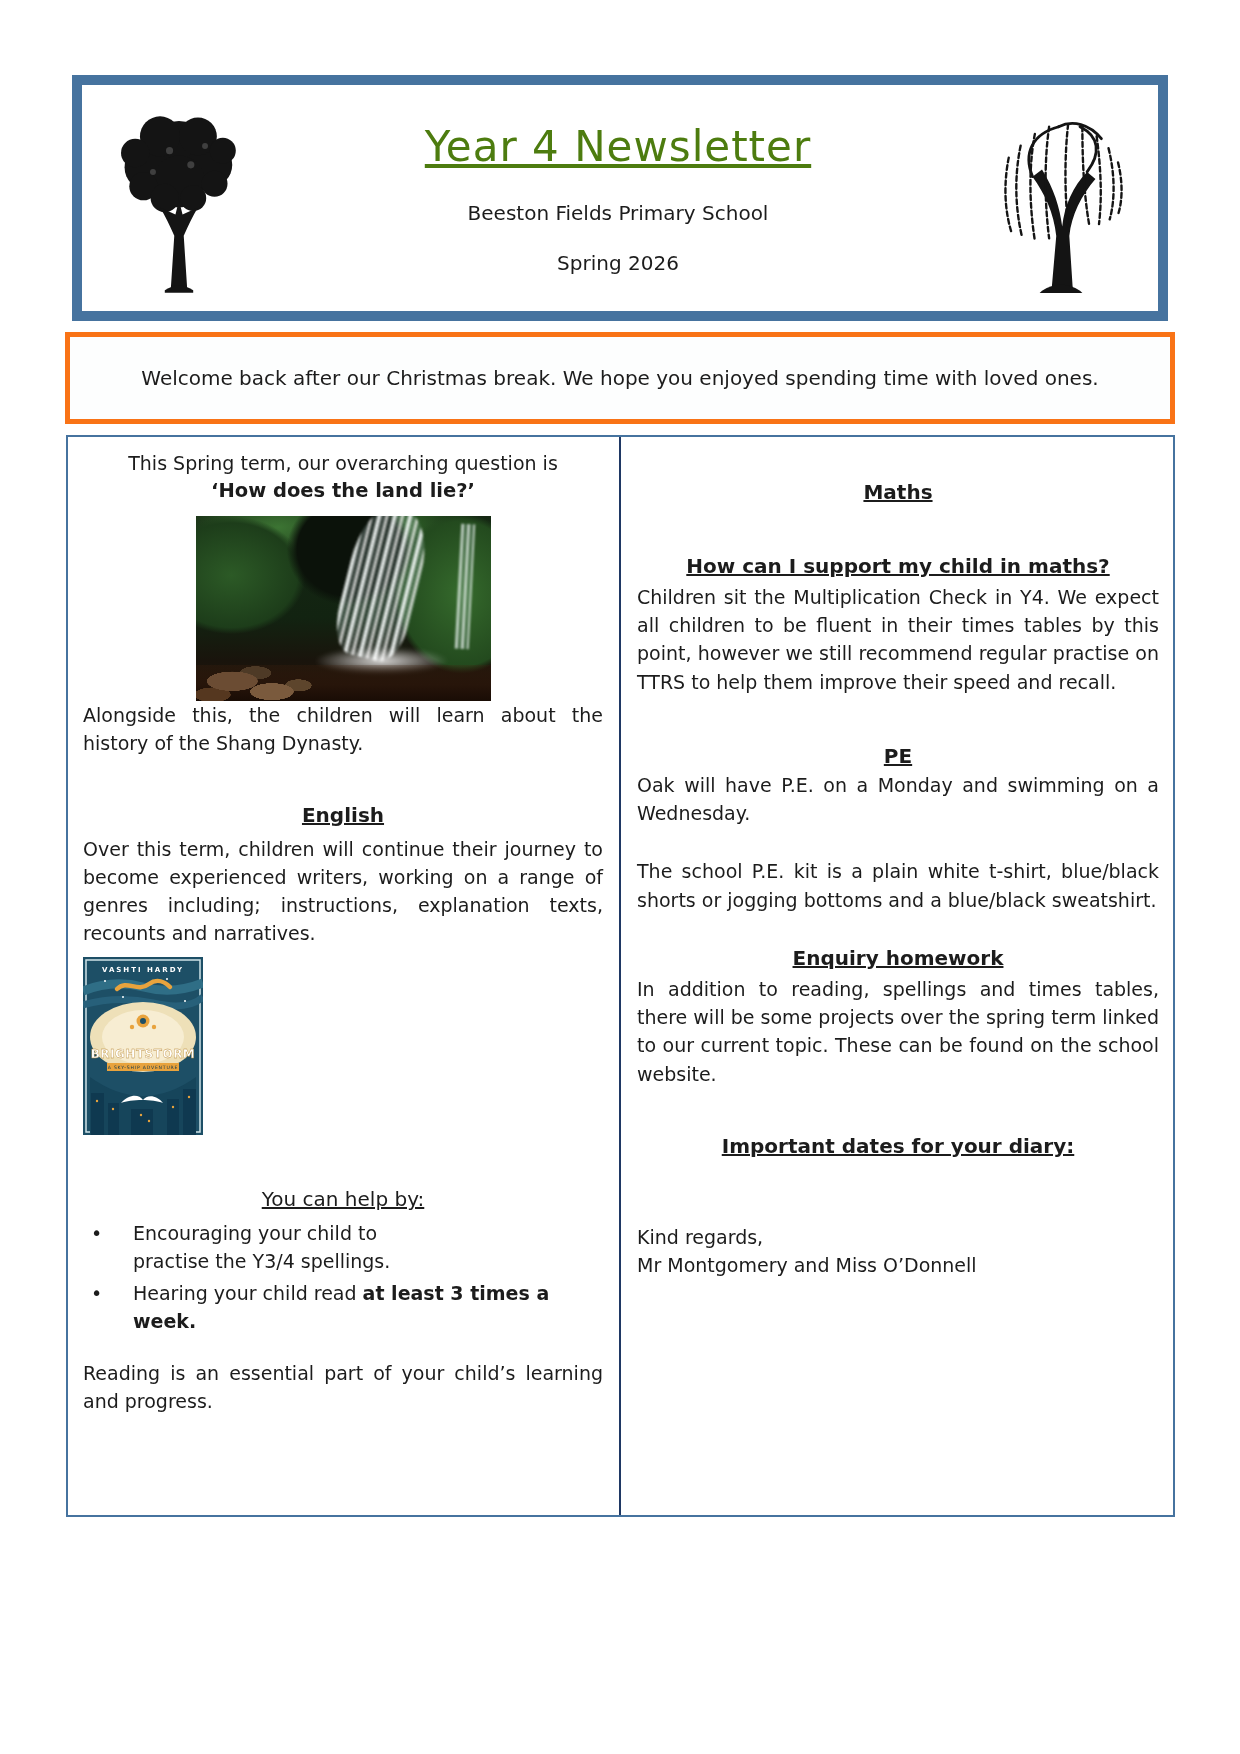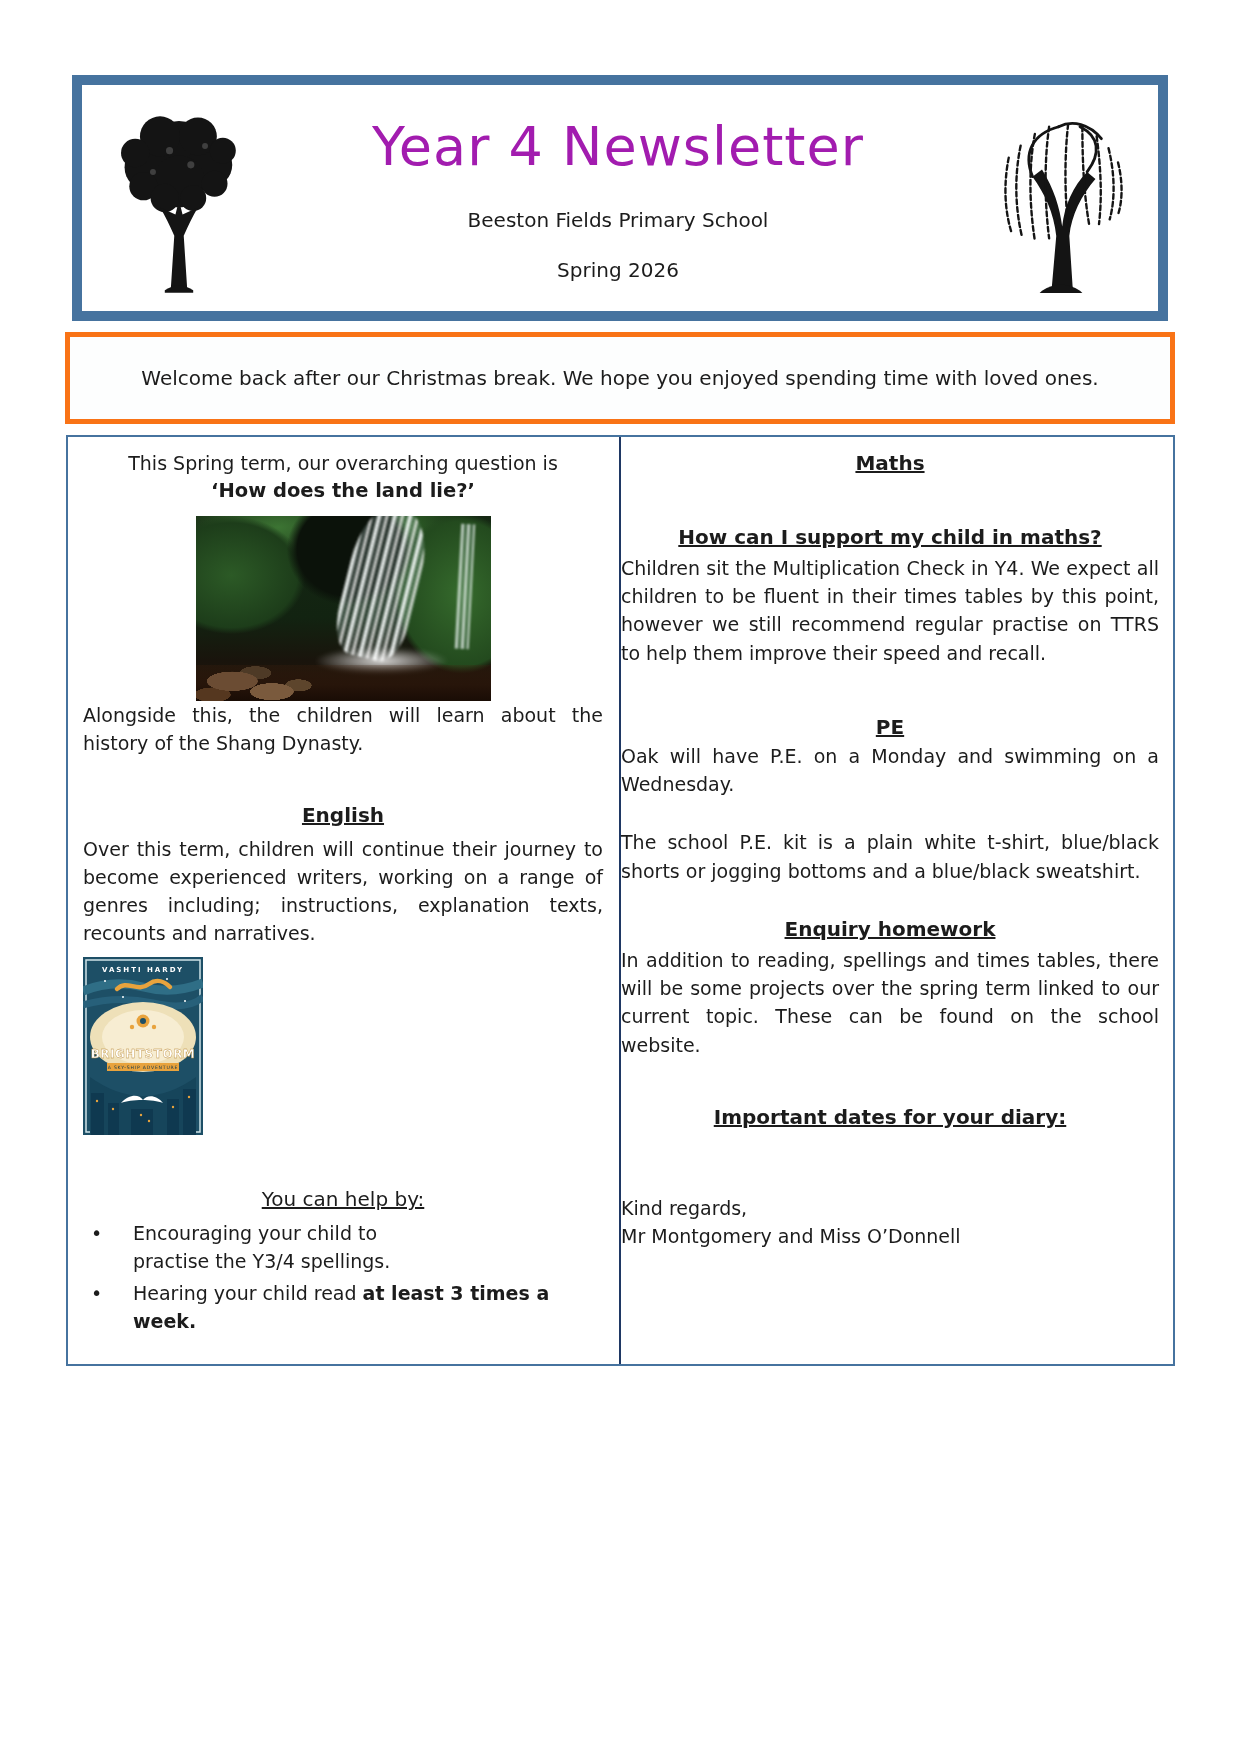--- a/index.html
+++ b/index.html
@@ -7,37 +7,37 @@
         font-family:"DejaVu Sans","Liberation Sans",sans-serif;color:#1c1c1c;overflow:hidden;}
 
   
   .header-box{position:absolute;left:72px;top:75px;width:1096px;height:246px;
               border:10px solid #46739f;box-sizing:border-box;background:#fff;
               display:flex;align-items:center;}
   .tree{flex:0 0 auto;}
   .oak{margin-left:26px;}
   .willow{margin-right:22px;}
   .header-text{flex:1 1 auto;text-align:center;}
-  .nl-title{font-size:54px;letter-spacing:1px;color:#a21caf;}
+  .nl-title{font-size:42px;letter-spacing:1px;color:#4d7c0f;text-decoration:underline;}
   .nl-school{font-size:20px;margin-top:30px;}
   .nl-term{font-size:20px;margin-top:26px;}
 
   
   .welcome-box{position:absolute;left:65px;top:332px;width:1110px;height:92px;
                border:5px solid #f97316;box-sizing:border-box;background:#fdfefe;
                display:flex;align-items:center;justify-content:center;}
   .welcome-box p{margin:0;font-size:20px;}
 
   
-  .main-box{position:absolute;left:66px;top:435px;width:1109px;height:931px;
+  .main-box{position:absolute;left:66px;top:435px;width:1109px;height:1082px;
             border:2px solid #46739f;box-sizing:border-box;background:#fff;
             display:flex;overflow:hidden;}
   .col{box-sizing:border-box;font-size:19px;line-height:1.48;}
   .col-left{width:553px;border-right:2px solid #1f3864;padding:12px 16px 0 15px;}
-  .col-right{flex:1;padding:12px 14px 0 0;}
+  .col-right{flex:1;padding:12px 14px 0 16px;margin-top:29px;}
 
   .center{text-align:center;margin:0;}
   .just{text-align:justify;margin:0;}
   .heading{font-weight:bold;font-size:20px;text-decoration:underline;text-align:center;margin:0;}
   .q-bold{font-weight:bold;font-size:19.5px;}
 
   .m-geo1{margin-top:36px;}
   .m-english{margin-top:44px;}
   .m-epar{margin-top:4px;}
 

